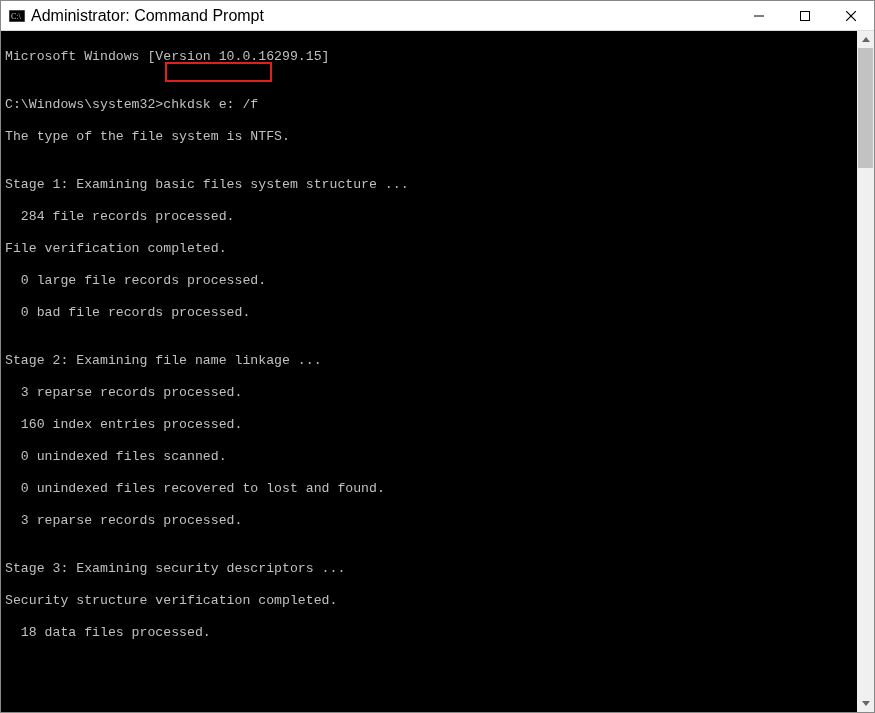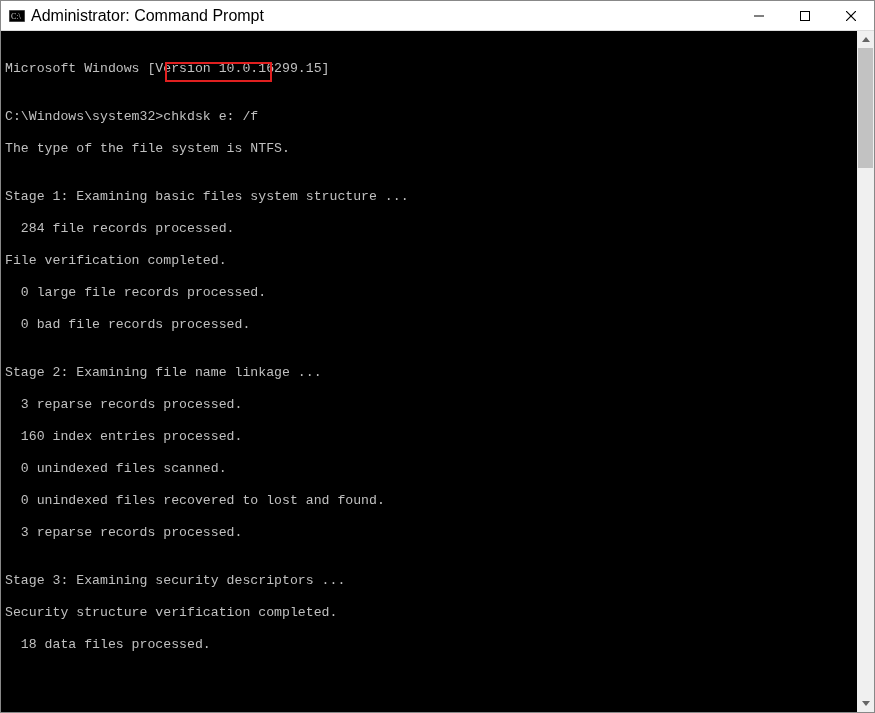--- a/index.html
+++ b/index.html
@@ -51,21 +51,21 @@
   .win-btn svg { display:block; }
   .console-area {
     position: relative;
     width: 100%;
     height: calc(100% - 30px);
     background: #000;
     display: flex;
   }
   .console-content {
     flex: 1;
-    padding: 14px 4px;
+    padding: 2px 4px;
     color: #c0c0c0;
     font-family: Consolas, "Courier New", monospace;
     font-size: 13.2px;
     line-height: 16px;
     white-space: pre;
     overflow: hidden;
   }
   .scrollbar {
     width: 17px;
     background: #f0f0f0;

